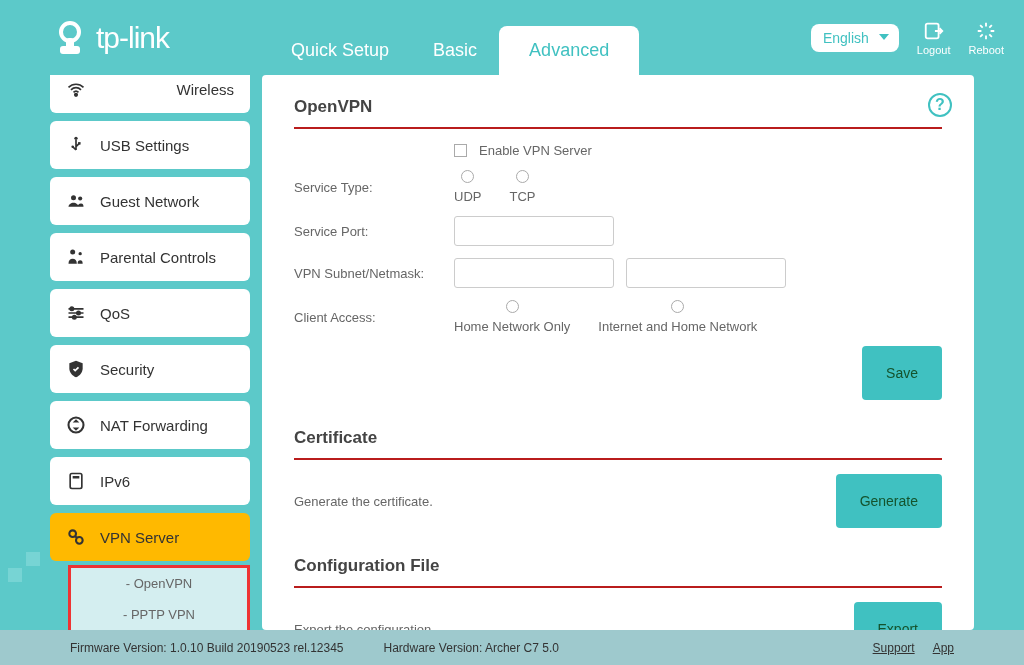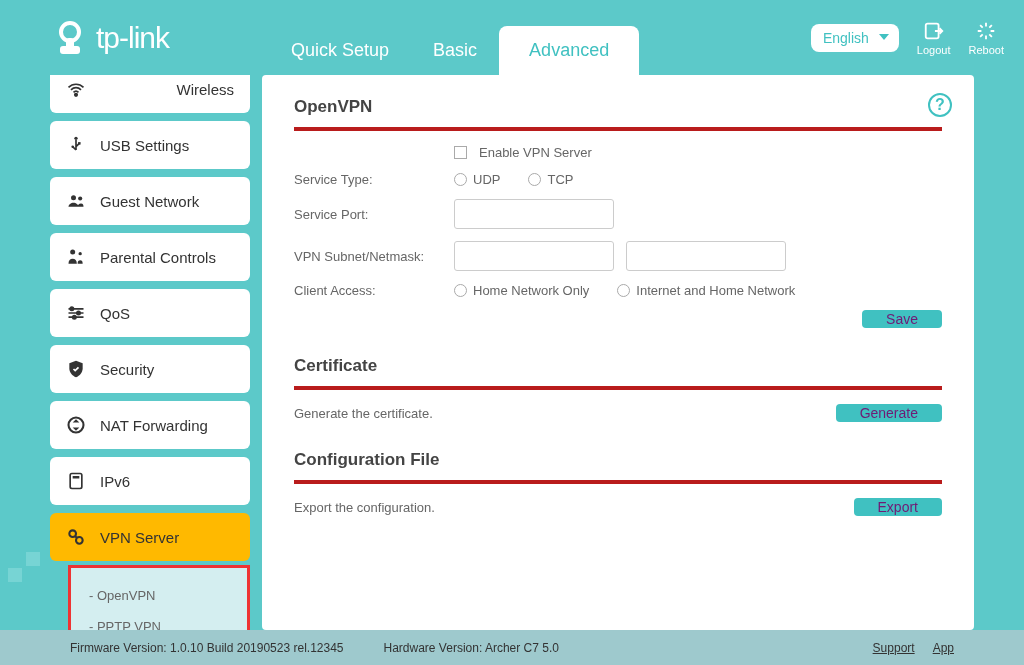--- a/index.html
+++ b/index.html
@@ -17,38 +17,38 @@
 .hdr-btn { display: flex; flex-direction: column; align-items: center; color: #fff; font-size: 11px; cursor: pointer; gap: 2px; }
 .hdr-btn svg { width: 22px; height: 22px; }
 
 .content-wrap { display: flex; padding: 0 50px; gap: 12px; height: 555px; }
 
 .sidebar { width: 200px; display: flex; flex-direction: column; gap: 8px; overflow: hidden; }
 .nav-item { background: #fff; border-radius: 6px; padding: 14px 16px; display: flex; align-items: center; gap: 14px; color: #333; font-size: 15px; cursor: pointer; }
 .nav-item.cut { margin-top: -10px; justify-content: space-between; }
 .nav-item.active { background: #ffb900; }
 .nav-item svg { width: 20px; height: 20px; flex-shrink: 0; }
-.submenu { background: #d4eef0; border: 3px solid #e33; padding: 12px 18px; margin-left: 18px; margin-top: -4px; }
+.submenu { background: #d4eef0; border: 3px solid #e33; padding: 0 18px; margin-left: 18px; margin-top: -4px; text-align: center; }
 .submenu-item { color: #666; font-size: 13px; padding: 8px 0; cursor: pointer; }
 
 .main { flex: 1; background: #fff; border-radius: 4px; padding: 22px 32px; overflow-y: auto; position: relative; }
 .help-icon { position: absolute; top: 18px; right: 22px; width: 24px; height: 24px; border: 2px solid #40c1c1; border-radius: 50%; color: #40c1c1; display: flex; align-items: center; justify-content: center; font-size: 16px; font-weight: bold; cursor: pointer; }
 
-.section-title { font-size: 17px; color: #444; font-weight: 600; padding-bottom: 10px; border-bottom: 4px solid #b91c1c; margin-bottom: 14px; }
+.section-title { font-size: 17px; color: #444; font-weight: 600; padding-bottom: 10px; border-bottom: 2px solid #b91c1c; margin-bottom: 14px; }
 .form-row { display: flex; align-items: center; margin-bottom: 12px; font-size: 13px; color: #666; }
 .form-label { width: 160px; }
 .form-field { display: flex; align-items: center; gap: 12px; flex: 1; }
 .chk, .rdo { width: 13px; height: 13px; border: 1px solid #aaa; display: inline-block; flex-shrink: 0; }
 .rdo { border-radius: 50%; }
 .radio-group { display: flex; align-items: center; gap: 8px; }
-.radio-opt { display: flex; align-items: center; gap: 6px; margin-right: 20px; }
+.radio-opt { display: flex; align-items: center; gap: 6px; margin-right: 20px; flex-direction: column; }
 .text-input { border: 1px solid #ccc; border-radius: 3px; height: 30px; padding: 0 8px; }
 .w160 { width: 160px; }
 .btn-row { display: flex; justify-content: flex-end; margin: 10px 0 28px; }
-.btn { background: #40c1c1; color: #701a75; border: none; border-radius: 4px; padding: 1px 24px; font-size: 14px; cursor: pointer; }
+.btn { background: #40c1c1; color: #14532d; border: none; border-radius: 4px; padding: 19px 24px; font-size: 14px; cursor: pointer; }
 .desc-row { display: flex; justify-content: space-between; align-items: center; font-size: 13px; color: #666; margin-bottom: 28px; }
 
 .footer { position: absolute; bottom: 0; left: 0; right: 0; height: 35px; background: rgba(180, 200, 205, 0.75); display: flex; align-items: center; padding: 0 70px; font-size: 12px; color: #333; gap: 40px; }
 .footer-right { margin-left: auto; display: flex; gap: 18px; }
 .footer-right span { text-decoration: underline; cursor: pointer; }
 
 .bg-deco { position: absolute; left: 8px; top: 560px; width: 40px; height: 30px; }
 .bg-deco::before, .bg-deco::after { content: ''; position: absolute; background: #77d4d4; }
 .bg-deco::before { width: 14px; height: 14px; left: 0; top: 8px; }
 .bg-deco::after { width: 14px; height: 14px; left: 18px; top: -8px; }

